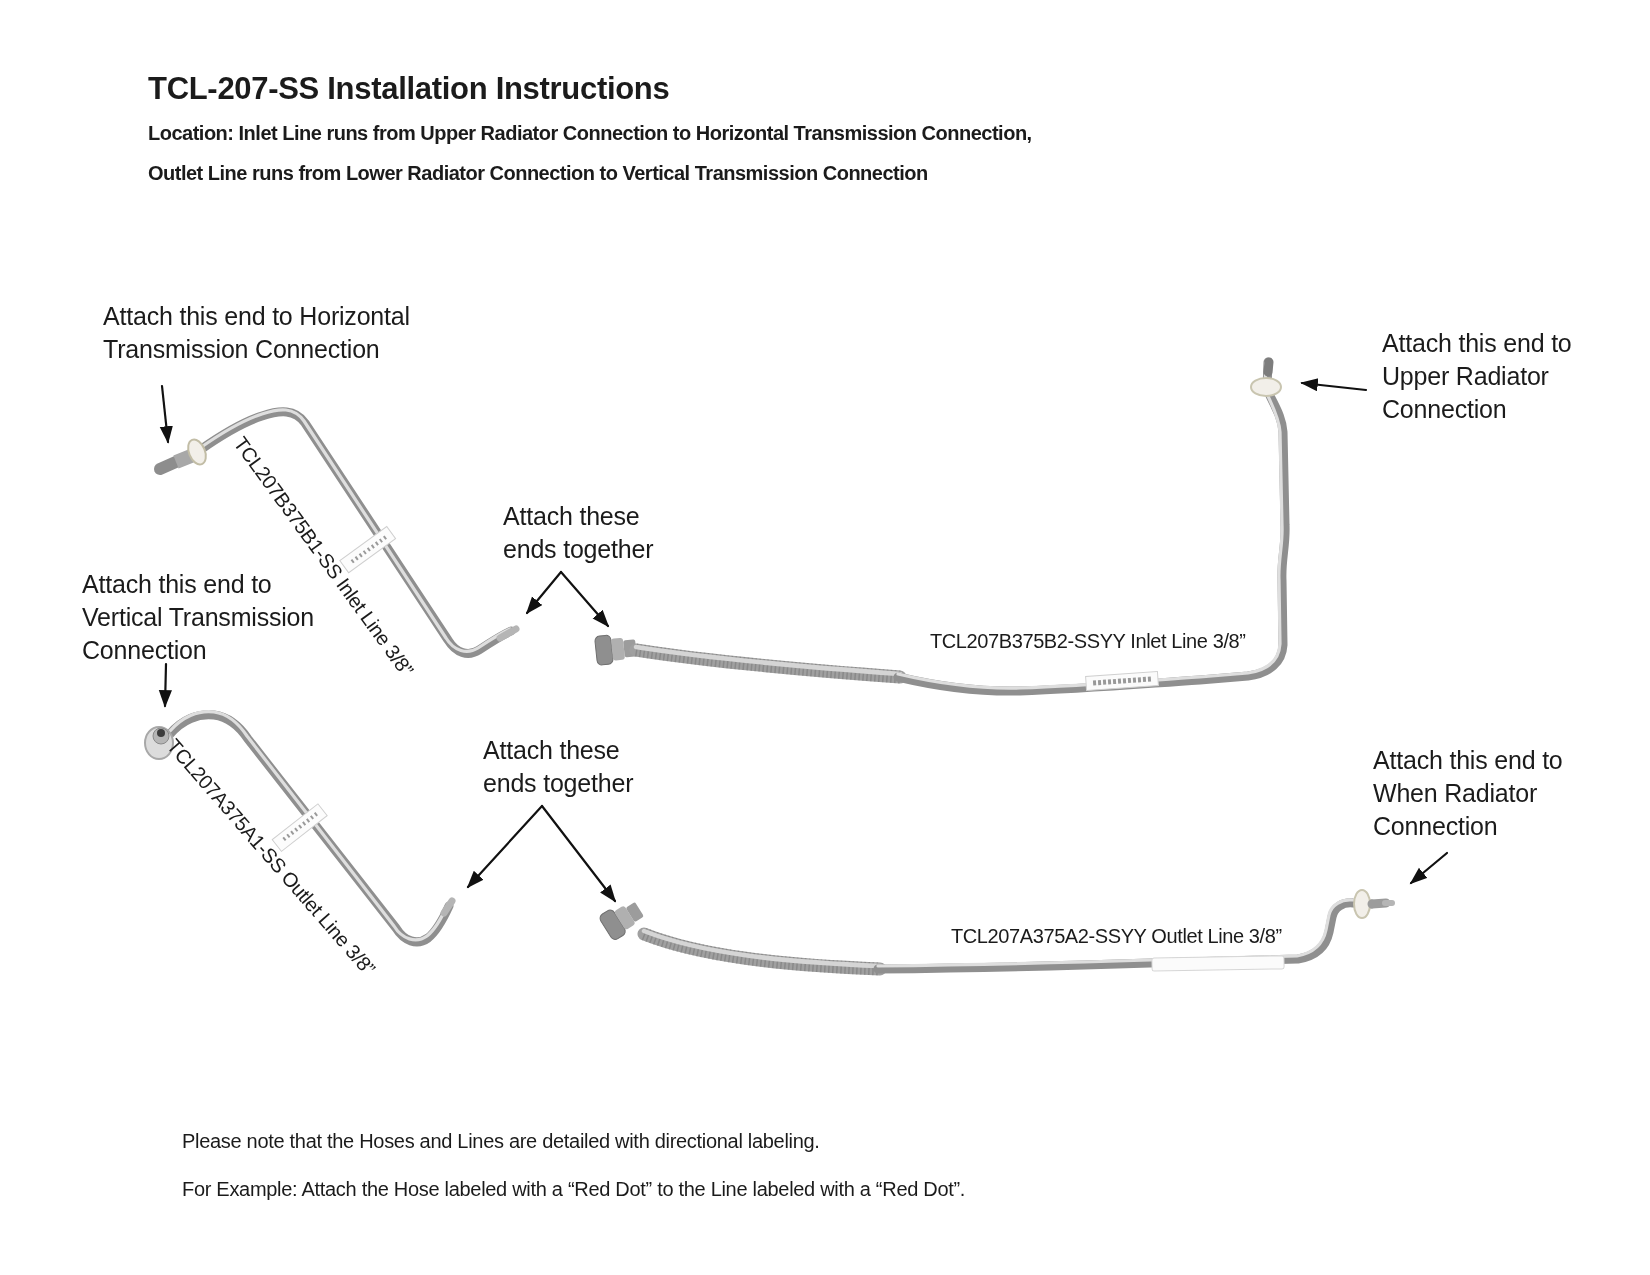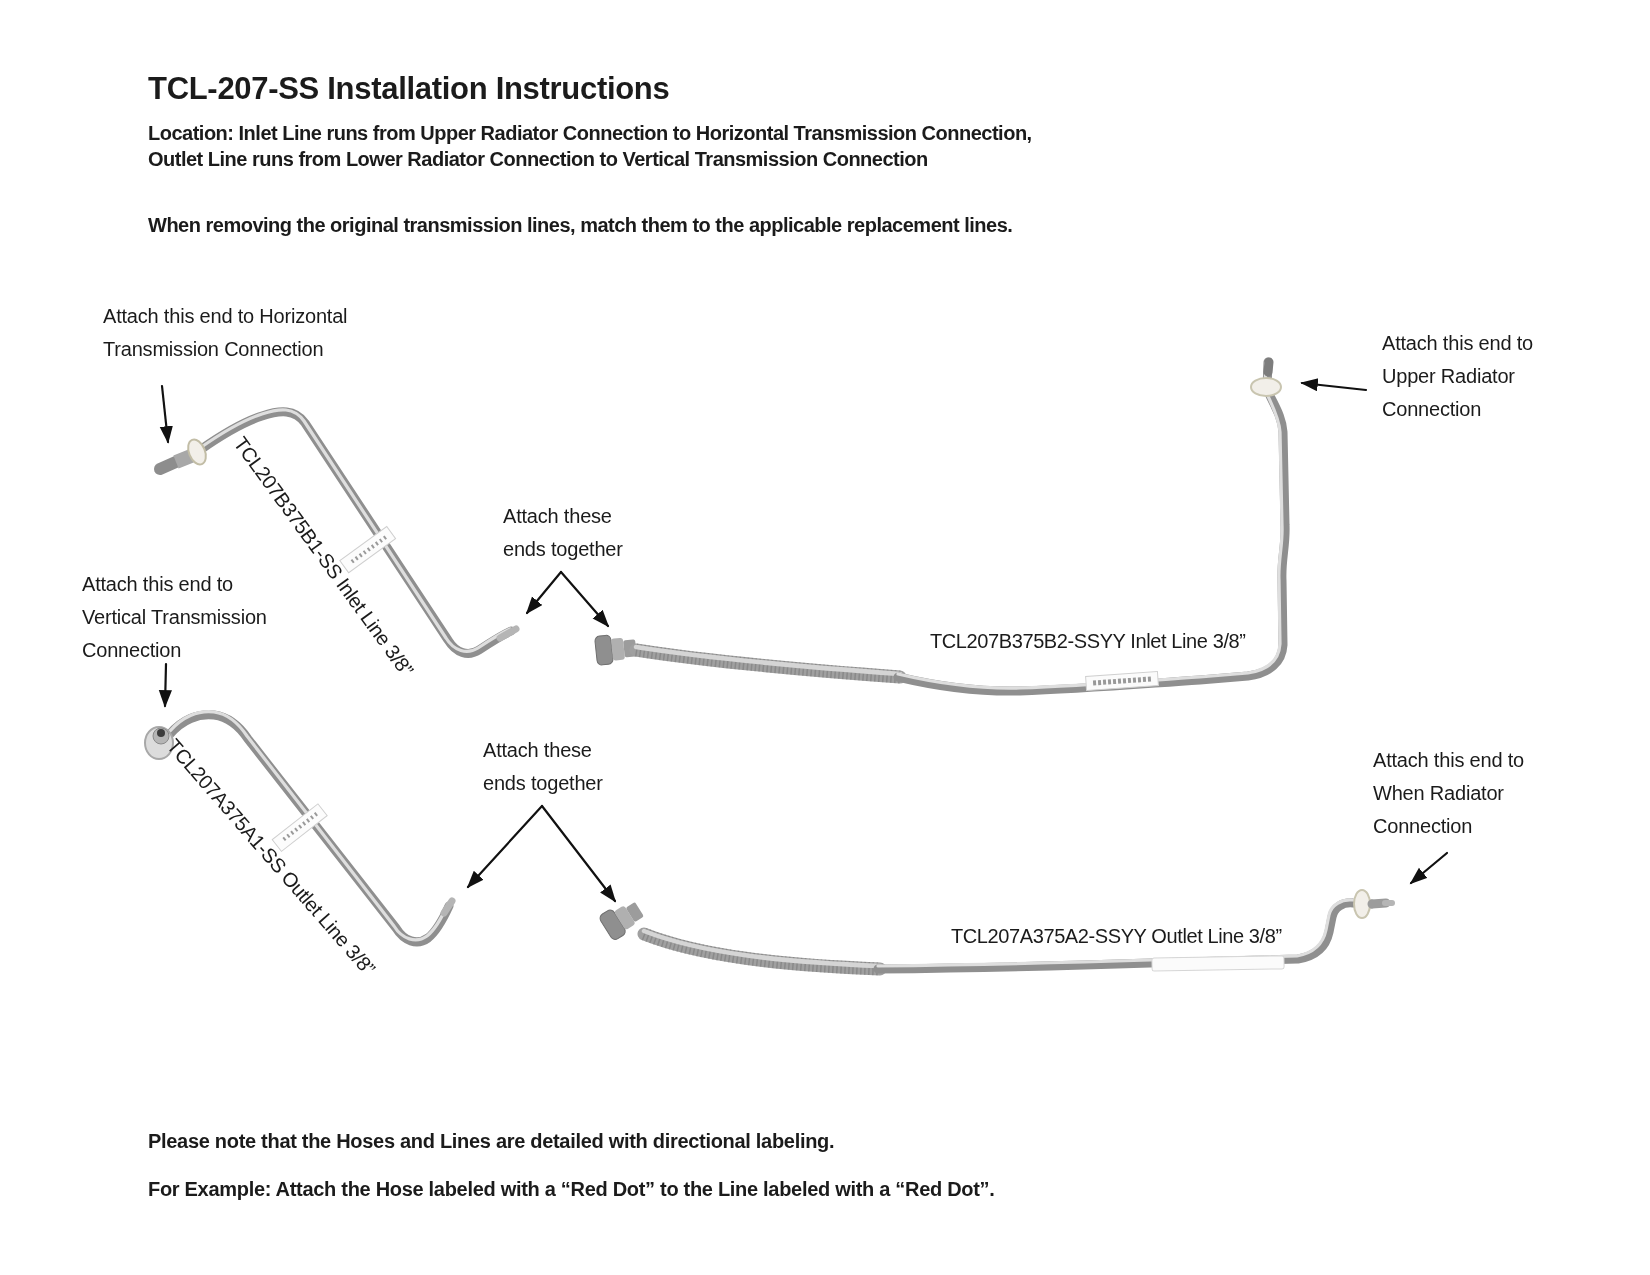--- a/index.html
+++ b/index.html
@@ -3,24 +3,24 @@
 <meta charset="utf-8">
 <style>
   html,body { margin:0; padding:0; background:#ffffff; }
   .page {
     position:relative; width:1650px; height:1275px; background:#ffffff;
     font-family:"Liberation Sans", sans-serif; color:#1b1b1b; overflow:hidden;
   }
   .abs { position:absolute; white-space:nowrap; }
   .title { font-size:31px; font-weight:bold; letter-spacing:-0.3px; }
   .hline { font-size:20px; font-weight:bold; letter-spacing:-0.5px; }
-  .callout { font-size:20px; line-height:33px; letter-spacing:-0.2px; }
+  .callout { font-size:25px; line-height:33px; letter-spacing:-0.2px; }
   .partlabel { font-size:20px; letter-spacing:-0.4px; line-height:24px; }
   .rotlabel { transform-origin:0 0; }
-  .footnote { font-size:20px; font-weight:bold; letter-spacing:-0.3px; }
+  .footnote { font-size:20px; font-weight:normal; letter-spacing:-0.3px;margin-left:34px; }
   svg.diagram { position:absolute; left:0; top:0; }
   .tube-base   { fill:none; stroke:#8f8f8f; stroke-width:9; stroke-linecap:round; stroke-linejoin:round; }
   .tube-hi     { fill:none; stroke:#dedede; stroke-width:3.2; stroke-linecap:round; stroke-linejoin:round; }
   .braid-base  { fill:none; stroke:#a0a0a0; stroke-width:13; stroke-linecap:round; }
   .braid-tex   { fill:none; stroke:#6e6e6e; stroke-width:13; stroke-linecap:butt; stroke-dasharray:1.5 2.5; opacity:.45; }
   .braid-hi    { fill:none; stroke:#d5d5d5; stroke-width:4.5; stroke-linecap:round; }
   .arrow       { fill:none; stroke:#111111; stroke-width:2.2; stroke-linecap:round; }
 </style>
 </head>
 <body>
@@ -105,22 +105,21 @@
       <path class="arrow" d="M 561,572 L 608,626" marker-end="url(#ah)"></path>
       <path class="arrow" d="M 542,806 L 468,887" marker-end="url(#ah)"></path>
       <path class="arrow" d="M 542,806 L 615,901" marker-end="url(#ah)"></path>
       <path class="arrow" d="M 1366,390 L 1302,383" marker-end="url(#ah)"></path>
       <path class="arrow" d="M 1447,853 L 1411,883" marker-end="url(#ah)"></path>
     </g>
   </svg>
 
   <div class="abs title" style="left:148px; top:71px;">TCL-207-SS Installation Instructions</div>
   <div class="abs hline" style="left:148px; top:122px;">Location: Inlet Line runs from Upper Radiator Connection to Horizontal Transmission Connection,</div>
-  <div class="abs hline" style="left:148px; top:148px;">Outlet Line runs from Lower Radiator Connection to Vertical Transmission Connection</div>
-  <div class="abs hline" style="left:148px; top:214px;">When removing the original transmission lines, match them to the applicable replacement lines.</div>
+  <div class="abs hline" style="left:148px; top:162px;">Outlet Line runs from Lower Radiator Connection to Vertical Transmission Connection</div>
 
   <div class="abs callout" style="left:103px; top:300px;">
     <div>Attach this end to Horizontal</div>
     <div>Transmission Connection</div>
   </div>
 
   <div class="abs callout" style="left:82px; top:568px;">
     <div>Attach this end to</div>
     <div>Vertical Transmission</div>
     <div>Connection</div>

